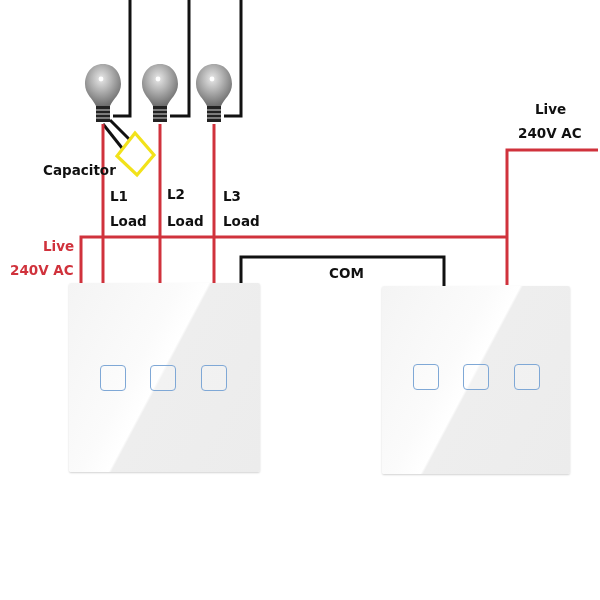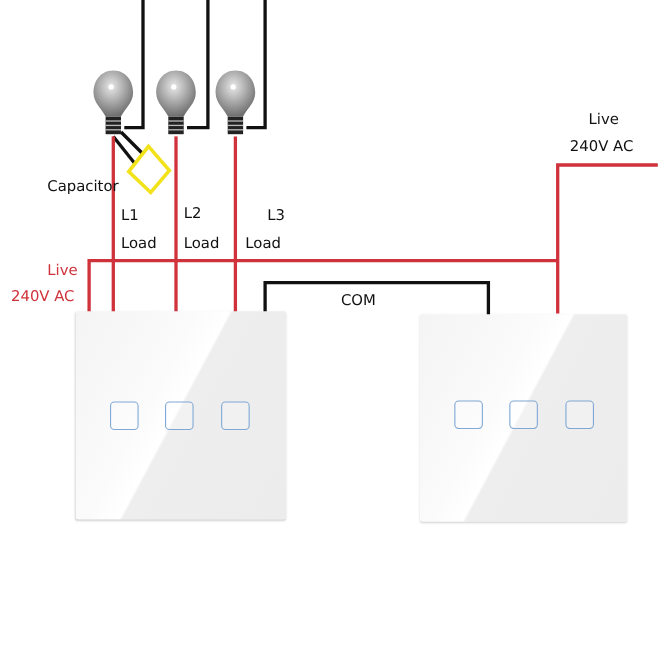--- a/index.html
+++ b/index.html
@@ -1,18 +1,18 @@
 <!DOCTYPE html>
 <html><head>
 <meta charset="utf-8">
 <style>
   html, body { margin: 0; padding: 0; background: #ffffff; }
   body { width: 600px; height: 600px; position: relative; overflow: hidden; font-family: "DejaVu Sans", sans-serif; }
   #stage { position: absolute; left: 0; top: 0; width: 600px; height: 600px; }
-  .label { position: absolute; font-weight: normal; font-size: 13.5px; line-height: 1; white-space: nowrap; }
+  .label { position: absolute; font-weight: bold; font-size: 13.5px; line-height: 1; white-space: nowrap; }
   .lbl-black { color: #111111; }
   .lbl-red { color: #d0323c; }
   .switch-panel {
     position: absolute;
     background: linear-gradient(118deg, #f4f4f4 0%, #fbfbfb 38%, #ffffff 48%, #eeeeee 49%, #ececec 100%);
     border-radius: 2px;
     box-shadow: 0 1px 2px rgba(0,0,0,0.18);
   }
   .switch-btn {
     position: absolute;
@@ -81,30 +81,30 @@
       <line x1="-7" y1="118" x2="7" y2="118" stroke="#bbb" stroke-width="1.2"></line>
     </g>
   </svg>
 
   <div class="label lbl-black" style="left:43px;top:164px;">Capacitor</div>
 
   <div class="label lbl-black" style="left:110px;top:190px;">L1</div>
   <div class="label lbl-black" style="left:110px;top:215px;">Load</div>
   <div class="label lbl-black" style="left:167px;top:188px;">L2</div>
   <div class="label lbl-black" style="left:167px;top:215px;">Load</div>
-  <div class="label lbl-black" style="left:223px;top:190px;margin-left:20px;">L3</div>
+  <div class="label lbl-black" style="left:223px;top:190px;">L3</div>
   <div class="label lbl-black" style="left:223px;top:215px;">Load</div>
 
   <div class="label lbl-red" style="left:43px;top:240px;">Live</div>
   <div class="label lbl-red" style="left:10px;top:264px;">240V AC</div>
 
   <div class="label lbl-black" style="left:535px;top:103px;">Live</div>
   <div class="label lbl-black" style="left:518px;top:127px;">240V AC</div>
 
-  <div class="label lbl-black" style="left:310px;top:267px;text-align:center;">COM</div>
+  <div class="label lbl-black" style="left:329px;top:267px;text-align:center;">COM</div>
 
   <div class="switch-panel" style="left:69px;top:283px;width:191px;height:189px;">
     <div class="switch-btn" style="left:31px;top:82px;"></div>
     <div class="switch-btn" style="left:81px;top:82px;"></div>
     <div class="switch-btn" style="left:132px;top:82px;"></div>
   </div>
 
   <div class="switch-panel" style="left:382px;top:286px;width:188px;height:188px;">
     <div class="switch-btn" style="left:31px;top:78px;"></div>
     <div class="switch-btn" style="left:81px;top:78px;"></div>

